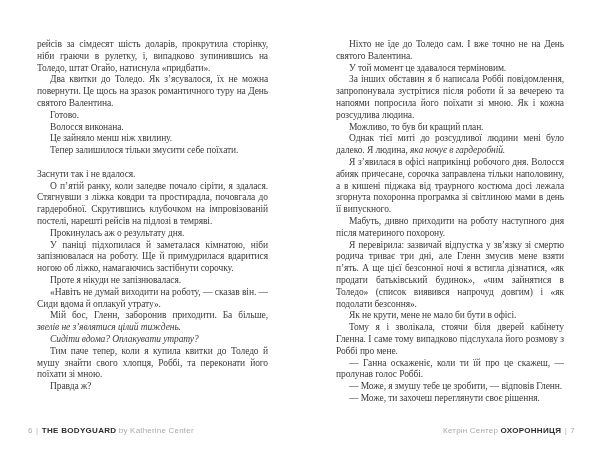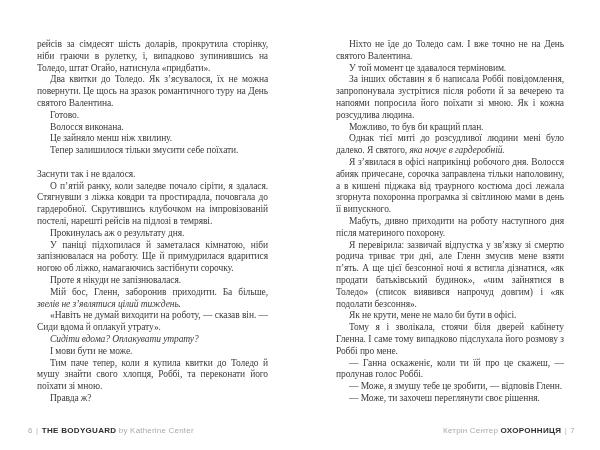--- a/index.html
+++ b/index.html
@@ -57,42 +57,41 @@
         <p class="indent"><span>Два квитки до Толедо. Як з’ясувалося, їх не можна повернути. Це щось на зразок романтичного туру на День святого Валентина.</span></p>
         <p class="indent"><span>Готово.</span></p>
         <p class="indent"><span>Волосся виконана.</span></p>
         <p class="indent"><span>Це зайняло менш ніж хвилину.</span></p>
         <p class="indent"><span>Тепер залишилося тільки змусити себе поїхати.</span></p>
         <p class="space-before"><span>Заснути так і не вдалося.</span></p>
         <p class="indent"><span>О п’ятій ранку, коли заледве почало сіріти, я здалася. Стягнувши з ліжка ковдри та простирадла, почовгала до гардеробної. Скрутившись клубочком на імпровізованій постелі, нарешті рейсів на підлозі в темряві.</span></p>
         <p class="indent"><span>Прокинулась аж о результату дня.</span></p>
         <p class="indent"><span>У паніці підхопилася й заметалася кімнатою, ніби запізнювалася на роботу. Ще й примудрилася вдаритися ногою об ліжко, намагаючись застібнути сорочку.</span></p>
         <p class="indent"><span>Проте я нікуди не запізнювалася.</span></p>
+        <p class="indent"><span>«Навіть не думай виходити на роботу, — сказав він. — Сиди вдома й оплакуй утрату».</span></p>
         <p class="indent"><span>Мій бос, Гленн, заборонив приходити. Ба більше, </span><span class="italic">звелів не з’являтися цілий тиждень.</span></p>
-        <p class="indent"><span>«Навіть не думай виходити на роботу, — сказав він. — Сиди вдома й оплакуй утрату».</span></p>
         <p class="indent"><span class="italic">Сидіти вдома? Оплакувати утрату?</span></p>
-        <p class="indent"><span>І мови бути не може.</span></p>
         <p class="indent"><span>Тим паче тепер, коли я купила квитки до Толедо й мушу знайти свого хлопця, Роббі, та переконати його поїхати зі мною.</span></p>
         <p class="indent"><span>Правда ж?</span></p>
       </div>
     <div class="page-footer">
       <span>6</span>
       <span class="sep">|</span>
       <span class="strong">THE BODYGUARD</span>
       <span>by Katherine Center</span>
     </div>
   </div>
 
   <div class="page right">
     <div class="page-body" id="right-page-body">
         <p class="indent"><span>Ніхто не їде до Толедо сам. І вже точно не на День святого Валентина.</span></p>
         <p class="indent"><span>У той момент це здавалося терміновим.</span></p>
         <p class="indent"><span>За інших обставин я б написала Роббі повідомлення, запропонувала зустрітися після роботи й за вечерею та напоями попросила його поїхати зі мною. Як і кожна розсудлива людина.</span></p>
         <p class="indent"><span>Можливо, то був би кращий план.</span></p>
-        <p class="indent"><span>Однак тієї миті до розсудливої людини мені було далеко. Я святого, </span><span class="italic">яка ночує в гардеробній.</span></p>
+        <p class="indent"><span>Однак тієї миті до розсудливої людини мені було далеко. Я людина, </span><span class="italic">яка ночує в гардеробній.</span></p>
         <p class="indent"><span>Я з’явилася в офісі наприкінці робочого дня. Волосся абияк причесане, сорочка заправлена тільки наполовину, а в кишені піджака від траурного костюма досі лежала згорнута похоронна програмка зі світлиною мами в день її випускного.</span></p>
         <p class="indent"><span>Мабуть, дивно приходити на роботу наступного дня після материного похорону.</span></p>
         <p class="indent"><span>Я перевірила: зазвичай відпустка у зв’язку зі смертю родича триває три дні, але Гленн змусив мене взяти п’ять. А ще цієї безсонної ночі я встигла дізнатися, «як продати батьківський будинок», «чим зайнятися в Толедо» (список виявився напрочуд довгим) і «як подолати безсоння».</span></p>
         <p class="indent"><span>Як не крути, мене не мало би бути в офісі.</span></p>
         <p class="indent"><span>Тому я і зволікала, стоячи біля дверей кабінету Гленна. І саме тому випадково підслухала його розмову з Роббі про мене.</span></p>
         <p class="indent"><span>— Ганна оскаженіє, коли ти їй про це скажеш, — пролунав голос Роббі.</span></p>
         <p class="indent"><span>— Може, я змушу тебе це зробити, — відповів Гленн.</span></p>
         <p class="indent"><span>— Може, ти захочеш переглянути своє рішення.</span></p>
       </div>
     <div class="page-footer">

